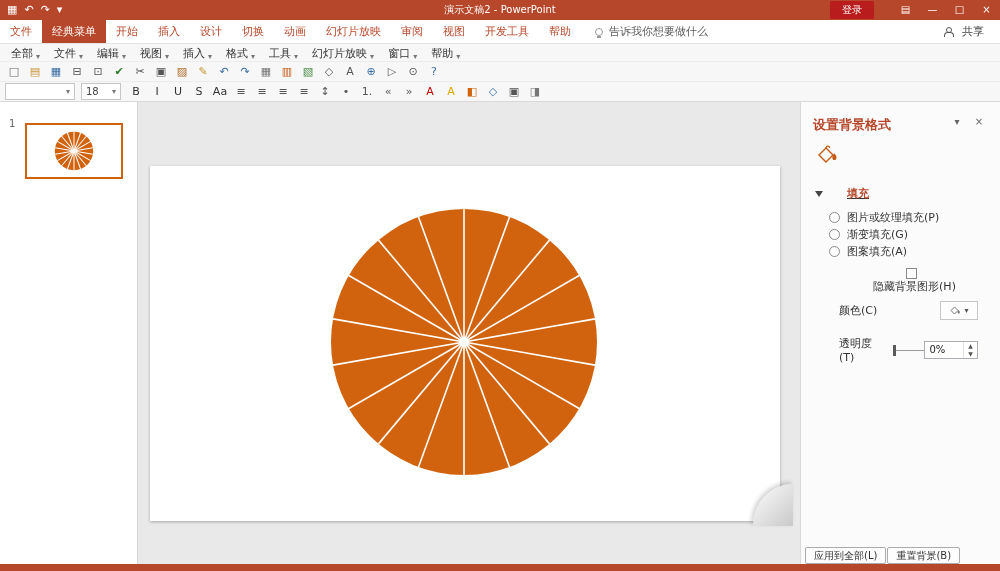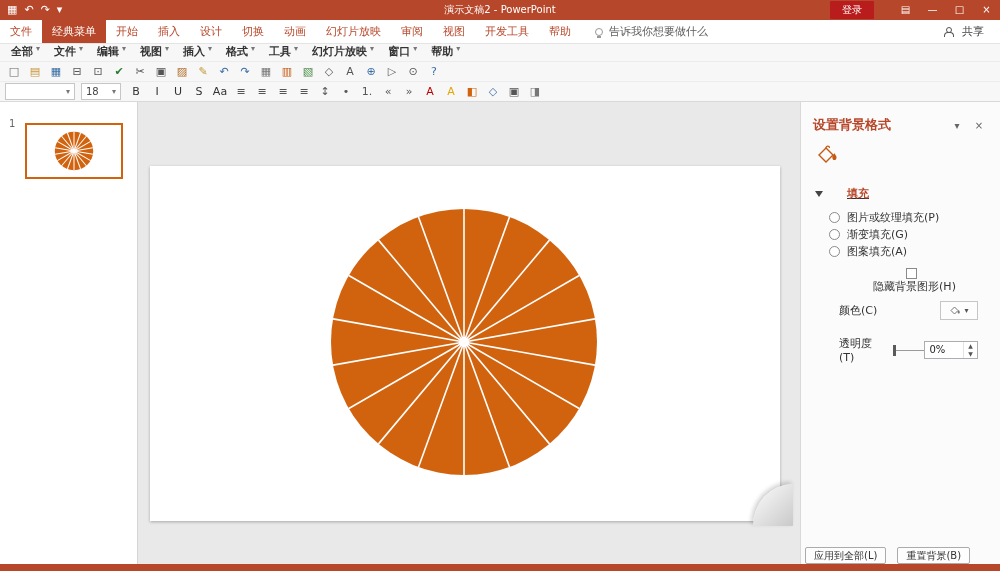--- a/index.html
+++ b/index.html
@@ -23,21 +23,21 @@
   .tellme { display:flex; align-items:center; gap:6px; margin-left:14px; color:#5f5f5f; white-space:nowrap; }
   .bulb { width:8px; height:8px; border:1px solid #999; border-radius:50%; position:relative; flex:none; }
   .bulb::after { content:""; position:absolute; left:1px; right:1px; bottom:-3px; height:2px; background:#999; }
   .share { margin-left:auto; display:flex; align-items:center; gap:9px; padding-right:16px; color:#444; }
   .person { width:10px; height:10px; position:relative; flex:none; }
   .person::before { content:""; position:absolute; left:3px; top:0; width:4px; height:4px; border:1px solid #555; border-radius:50%; }
   .person::after { content:""; position:absolute; left:1px; bottom:0; width:8px; height:4px; border:1px solid #555; border-bottom:none; border-radius:4px 4px 0 0; }
 
   
   .menubar { position:absolute; top:44px; left:0; right:0; height:18px; background:#f7f7f7; display:flex; align-items:center; padding-left:4px; border-bottom:1px solid #ececec; z-index:8; }
-  .menu-item { padding:0 7px; display:flex; align-items:flex-start; color:#333; height:100%; cursor:default;font-weight:bold; }
+  .menu-item { padding:0 7px; display:flex; align-items:flex-end; color:#333; height:100%; cursor:default; }
   .menu-item::after { content:"▾"; font-size:8px; color:#777; margin-left:3px; }
   .toolbar { position:absolute; left:0; right:0; background:#f7f7f7; display:flex; align-items:center; padding-left:5px; gap:3px; border-bottom:1px solid #ececec; z-index:8; }
   .toolbar1 { top:62px; height:20px; }
   .toolbar2 { top:82px; height:20px; border-bottom:1px solid #d9d9d9; }
   .tblist { display:flex; align-items:center; gap:3px; }
   .tbicon { width:18px; height:17px; display:flex; align-items:center; justify-content:center; font-size:11px; border:1px solid transparent; border-radius:2px; cursor:default; }
   .combo { height:17px; border:1px solid #c6c6c6; background:#fff; display:flex; align-items:center; padding:0 4px; color:#444; font-size:10px; margin-right:3px; }
   .combo::after { content:"▾"; font-size:8px; color:#777; margin-left:auto; padding-left:5px; }
   .combo.font-name { width:70px; }
   .combo.font-size { width:40px; }
@@ -49,21 +49,21 @@
   .thumb svg { width:100%; height:100%; display:block; }
 
   
   .canvas { position:absolute; top:102px; left:139px; right:200px; bottom:7px; background:#e9e9e9; overflow:hidden; }
   .slide { position:absolute; left:11px; top:64px; width:630px; height:355px; background:#ffffff; box-shadow:0 1px 3px rgba(0,0,0,0.28); }
   .slide svg { width:100%; height:100%; display:block; }
   .page-curl { position:absolute; right:-13px; bottom:-5px; width:40px; height:42px; background:linear-gradient(135deg,#fdfdfd 0%,#e6e6e6 45%,#c9c9c9 100%); border-radius:100% 0 0 0; box-shadow:-2px -2px 4px rgba(0,0,0,0.18); }
 
   
   .panel { position:absolute; top:102px; right:0; width:200px; bottom:7px; background:#fbfbfb; border-left:1px solid #d9d9d9; font-size:11px; color:#333; }
-  .panel-header { display:flex; align-items:center; padding:14px 12px 6px 12px; }
+  .panel-header { display:flex; align-items:flex-start; padding:14px 12px 6px 12px; }
   .panel-title { color:#B7472A; font-size:13px; font-weight:bold; }
   .panel-header .hicon { margin-left:auto; color:#666; font-size:10px; width:18px; text-align:center; cursor:default; }
   .panel-header .hicon + .hicon { margin-left:4px; }
   .panel-bucket { padding:4px 0 4px 14px; }
   .section-head { display:flex; align-items:center; gap:24px; padding:14px 0 4px 14px;text-decoration:underline; }
   .tri-expand { width:0; height:0; border-left:4px solid transparent; border-right:4px solid transparent; border-top:6px solid #444; }
   .section-label { color:#B7472A; font-weight:bold; }
   .fill-options { padding:4px 0 0 28px; }
   .fill-option { display:flex; align-items:center; height:17px; cursor:default; }
   .radio { width:11px; height:11px; border:1px solid #8a8a8a; border-radius:50%; background:#fff; margin-right:7px; position:relative; flex:none; }
@@ -74,21 +74,21 @@
   .field-label { color:#333; }
   .color-btn { margin-left:auto; width:38px; height:19px; border:1px solid #c6c6c6; background:#fdfdfd; display:flex; align-items:center; justify-content:center; gap:3px; cursor:default; }
   .color-btn .caret { font-size:8px; color:#555; }
   .slider { display:flex; align-items:center; margin-left:10px; }
   .slider .handle { width:3px; height:11px; background:#5a5a5a; }
   .slider .track { width:28px; height:1px; background:#9a9a9a; }
   .spin { margin-left:auto; width:58px; height:18px; border:1px solid #abadb3; background:#fff; display:flex; }
   .spin .val { flex:1; font-size:10px; padding:2px 4px; color:#222; }
   .spin .arrows { width:14px; border-left:1px solid #e3e3e3; display:flex; flex-direction:column; }
   .spin .arrows span { flex:1; font-size:6px; line-height:8px; text-align:center; color:#555; cursor:default; }
-  .panel-footer { position:absolute; bottom:0; left:4px; right:4px; display:flex; gap:11px; }
+  .panel-footer { position:absolute; bottom:0; left:4px; right:4px; display:flex; gap:1px; }
   .pf-btn { height:17px; padding:1px 8px; background:#fdfdfd; border:1px solid #ababab; font-size:10px; color:#333; border-radius:2px; cursor:default; white-space:nowrap; }
 
   
   .statusbar { position:absolute; bottom:0; left:0; right:0; height:7px; background:#B7472A; }
 </style>
 </head>
 <body>
 
 <div class="titlebar">
   <div class="qat">

